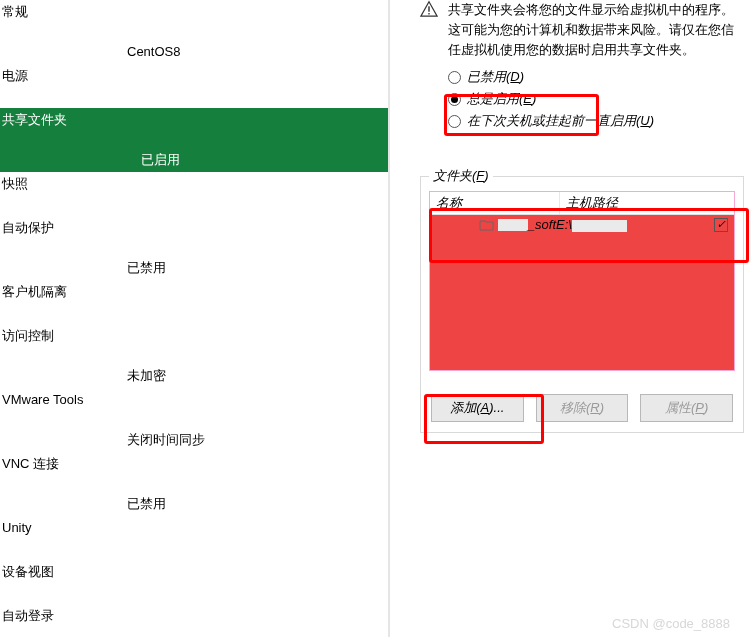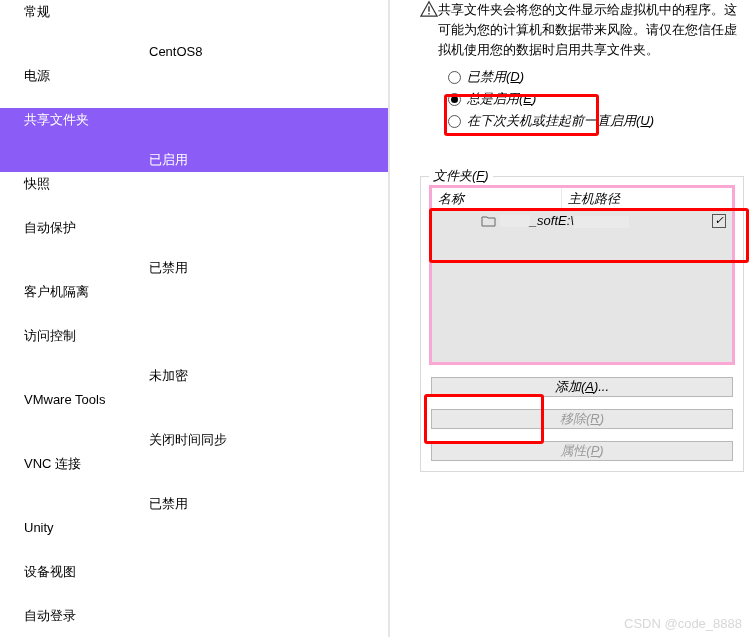--- a/index.html
+++ b/index.html
@@ -17,33 +17,34 @@
     width: 390px;
     border-right: 2px solid #e5e5e5;
     padding-top: 0;
   }
   .list-row {
     display: flex;
     padding: 2px 0 2px 2px;
     line-height: 20px;
     color: #000;
   }
-  .list-label { width: 125px; flex-shrink: 0; margin-left: 22px; }
+  .list-label { width: 125px; flex-shrink: 0; }
   .list-value { flex: 1; margin-top: 40px; }
   .selected {
-    background: #8b5cf6;
+    background: #15803d;
     color: #fff;
+    gap: 14px;
   }
   .right-panel {
     flex: 1;
     padding: 0 6px 0 30px;
     position: relative;
     color: #000;
   }
-  .warning-block { display: flex; padding-top: 0; }
+  .warning-block { display: flex; gap: 10px; padding-top: 0; }
   .warn-icon {
     width: 18px; height: 18px; flex-shrink: 0;
     display: flex; align-items: center; justify-content: center;
   }
   .warn-icon svg { width: 18px; height: 18px; }
   .warn-text { font-size: 13px; line-height: 20px; }
   .radio-group { margin-left: 28px; margin-top: 6px; }
   .radio-item {
     display: flex; align-items: center;
     padding: 2px 0;
@@ -73,23 +74,24 @@
     border: 1px solid #d9d9d9;
     padding: 8px 8px 10px 8px;
     position: relative;
     font-style: italic;
   }
   .legend {
     position: absolute; top: -10px; left: 8px;
     background: #fff; padding: 0 4px; font-size: 13px;
   }
   .list-box {
-    border: 3px solid #f9a8d4;
-    background: #e5e5e5;
+    border: 1px solid #f9a8d4;
+    background: #ef4444;
     height: 180px;
+    margin-top: 6px;
     position: relative;
     overflow: hidden;
   }
   .list-head {
     display: flex;
     border-bottom: 1px solid #e0e0e0;
     background: #fff;
     font-size: 13px;
   }
   .col-name { width: 130px; padding: 2px 6px; border-right: 1px solid #e8e8e8; }
@@ -109,41 +111,40 @@
     width: 14px; height: 14px; border: 1px solid #555;
     display:flex; align-items:center; justify-content:center;
     font-size: 11px; color:#000;
   }
   .hl-entry {
     position: absolute; left: 39px; top: 208px;
     width: 320px; height: 55px;
     pointer-events: none;
   }
   .btn-row {
-    display: flex; gap: 12px; margin-top: 12px;
+    display: flex; gap: 12px; margin-top: 23px;
     padding: 0 2px;
-    flex-direction: column;
   }
   .btn {
     flex:1;
     height: 28px;
     background: #e9e9e9;
     border: 1px solid #b8b8b8;
     display:flex; align-items:center; justify-content:center;
     font-size: 13px;
     cursor: pointer;
   }
   .btn.disabled { color: #9a9a9a; cursor: default; }
   .hl-add {
     position: absolute; left: 34px; top: 394px;
     width: 120px; height: 50px;
     pointer-events: none;
   }
   .watermark {
-    position: absolute; right: 8px; bottom: 6px;
+    position: absolute; right: 20px; bottom: 6px;
     color: #d7d7d7; font-size: 13px;
     font-family: Arial, sans-serif;
     text-align: center;
   }
   .redact {
     display:inline-block; background:#eaeaea; height:12px; vertical-align:middle;
   }
 </style>
 </head>
 <body>

